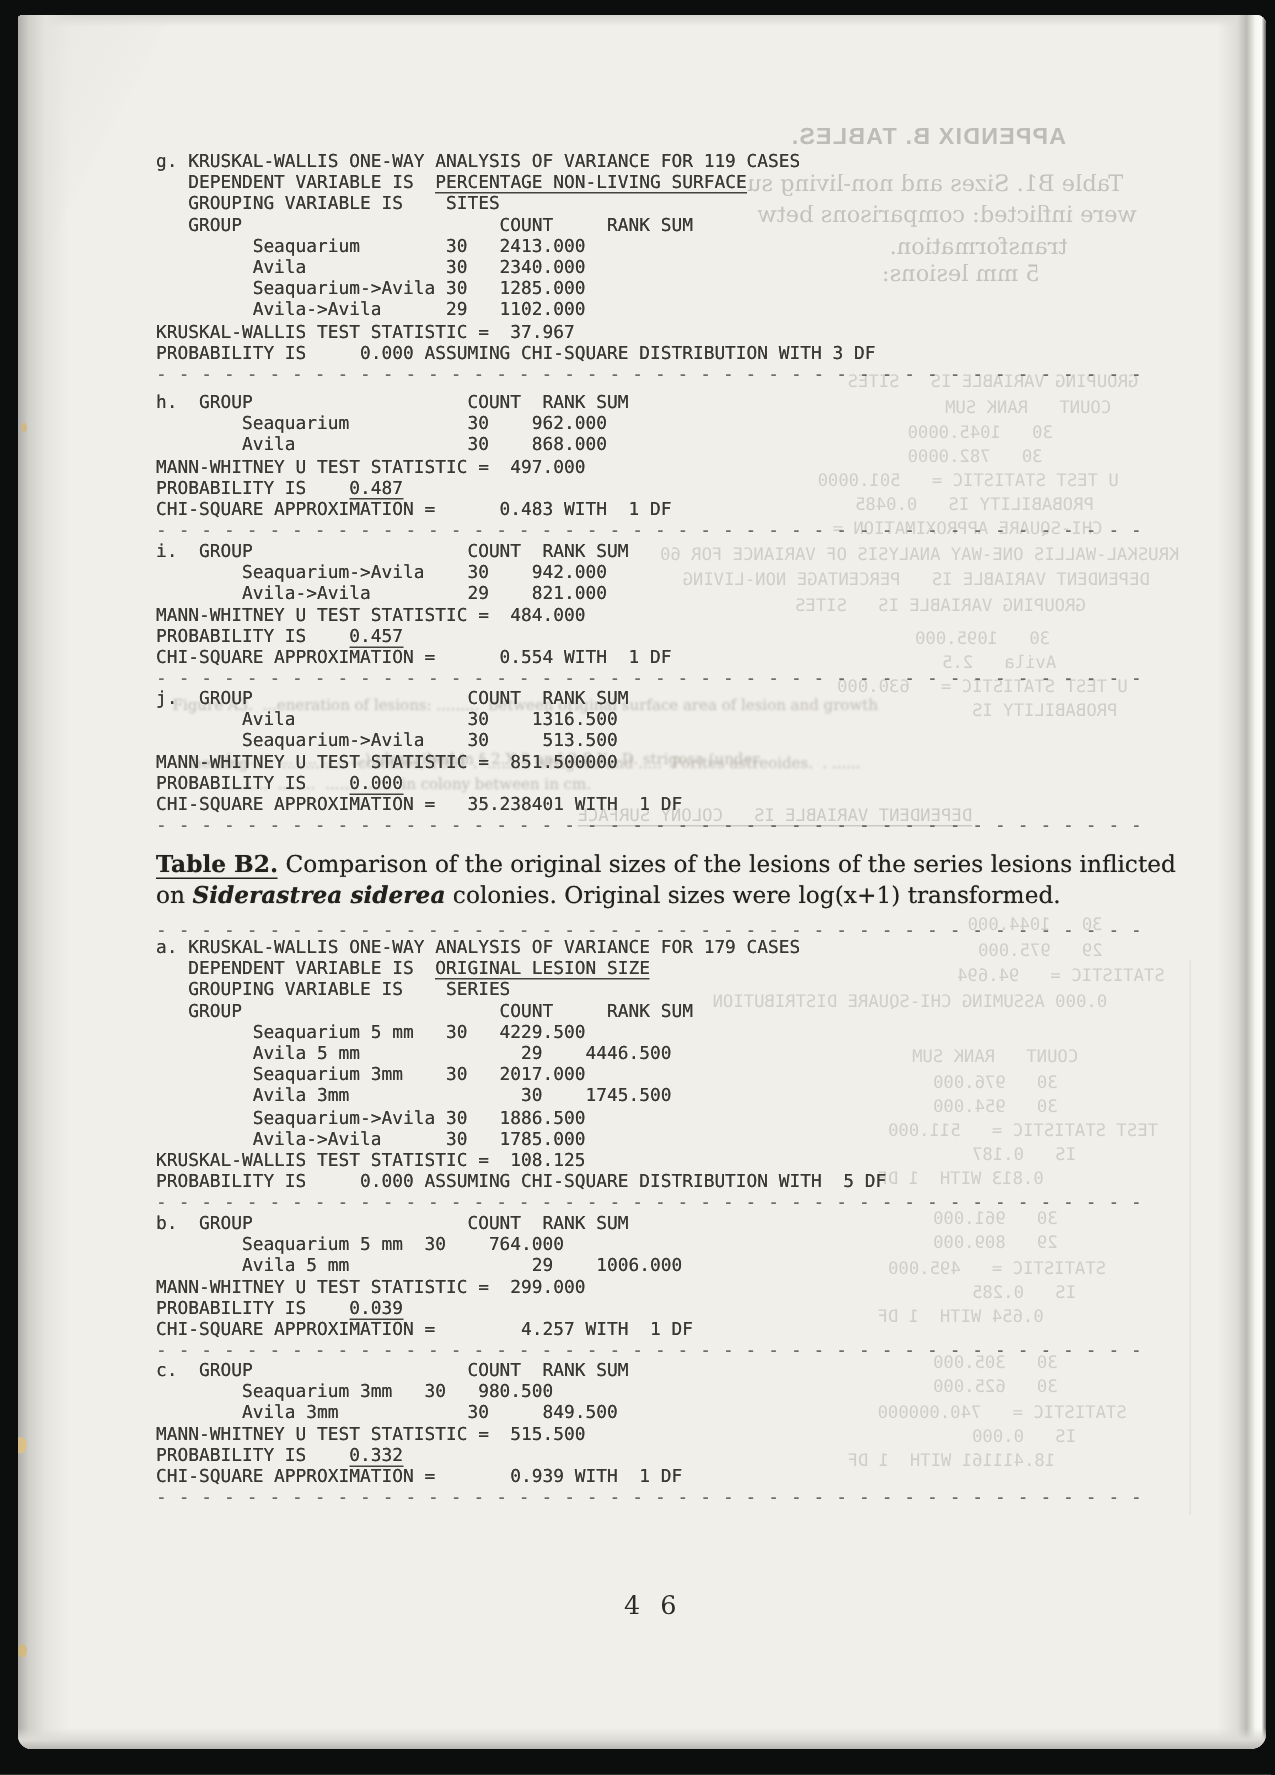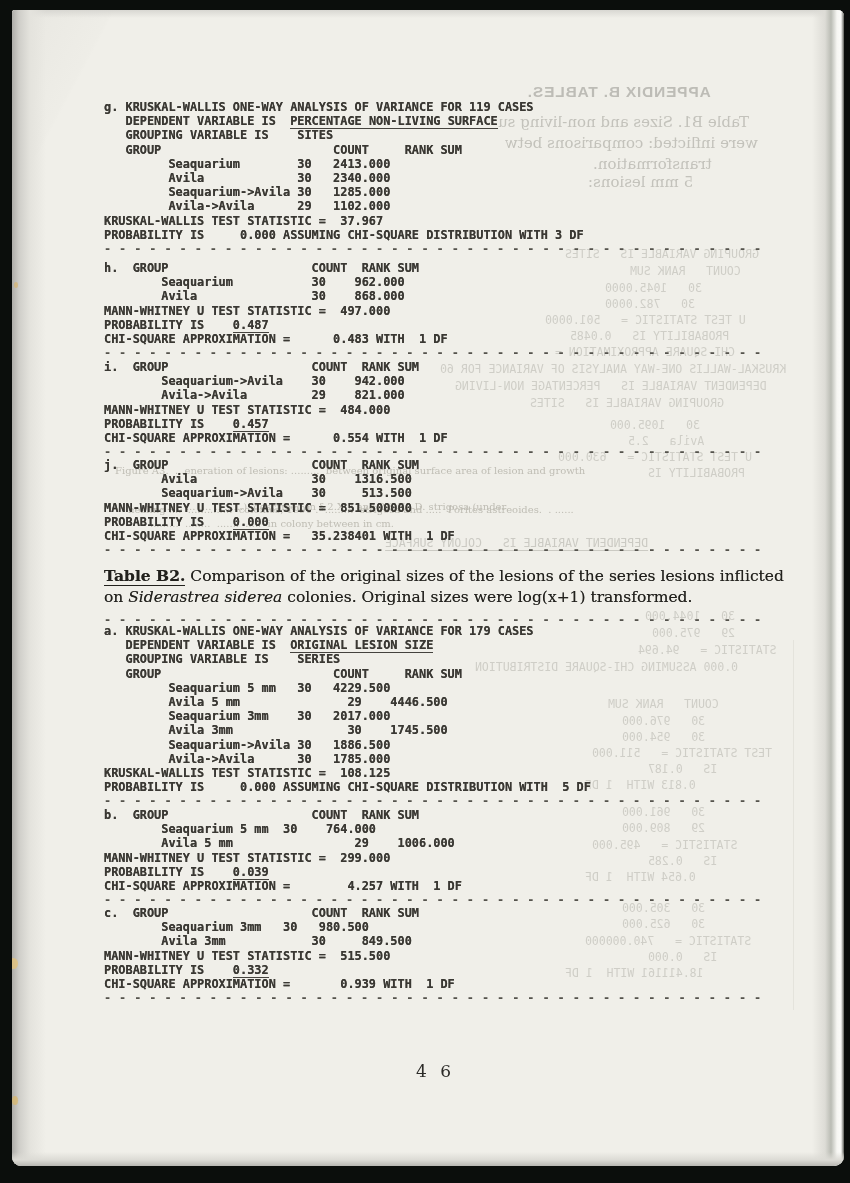--- a/index.html
+++ b/index.html
@@ -16,28 +16,28 @@
   .edge-top{position:absolute;left:0;top:0;width:100%;height:8px;
      background:linear-gradient(to bottom,#d8d7d2 0,rgba(240,239,233,0) 8px);}
   .edge-bottom{position:absolute;left:0;bottom:0;width:100%;height:14px;
      background:linear-gradient(to top,#b8b7b2 0,#dcdbd5 6px,rgba(240,239,233,0) 14px);}
   .corner-fold{position:absolute;left:0;top:0;width:250px;height:250px;
      background:linear-gradient(118deg,#e7e6e0 0%,#eeede7 26%,rgba(240,239,233,0) 27%);opacity:.9;}
   .speck{position:absolute;border-radius:50%;}
   
   .block{position:absolute;left:92px;color:#3a3833;font-size:11.9px;line-height:14.2px;
          white-space:pre;text-shadow:0 0 .4px rgba(58,56,51,.85);}
-  .ln{height:14.2px;font-weight:bold;}
+  .ln{height:14.2px;}
   .u{border-bottom:1px solid #45433e;}
   .sep{color:#55534d;letter-spacing:.4px;text-shadow:none;}
   .caption .cap-ln{font-family:"DejaVu Serif",serif;font-size:15.5px;line-height:20.5px;height:20.5px;
          color:#22211d;white-space:pre;text-shadow:0 0 .5px rgba(34,33,29,.6);}
   .caption .sep{margin-top:6px;font-family:"DejaVu Sans Mono",monospace;font-size:11.9px;}
   .cu{font-weight:700;border-bottom:1.6px solid #22211d;}
-  .ci{font-style:italic;}
+  .ci{font-style:italic;font-weight:bold;}
   #page-number{position:absolute;left:404px;top:1051px;font-family:"DejaVu Serif",serif;
         font-size:17px;letter-spacing:4px;color:#2c2b28;}
   
   .ghost{position:absolute;white-space:pre;pointer-events:none;}
   .gb{font-family:"Liberation Sans",sans-serif;font-weight:700;font-size:15.5px;letter-spacing:.8px;
       color:#bdbcb6;transform:scaleX(-1);filter:blur(.4px);}
   .gs{font-family:"DejaVu Serif",serif;font-size:15px;color:#c3c2bb;transform:scaleX(-1);filter:blur(.4px);}
   .gm{font-family:"DejaVu Sans Mono",monospace;font-size:11.5px;color:#cfcec7;transform:scaleX(-1);filter:blur(.4px);}
   .gmu{font-family:"DejaVu Sans Mono",monospace;font-size:11.5px;color:#cbcac3;transform:scaleX(-1);
       filter:blur(.4px);border-bottom:1px solid #cbcac3;}

